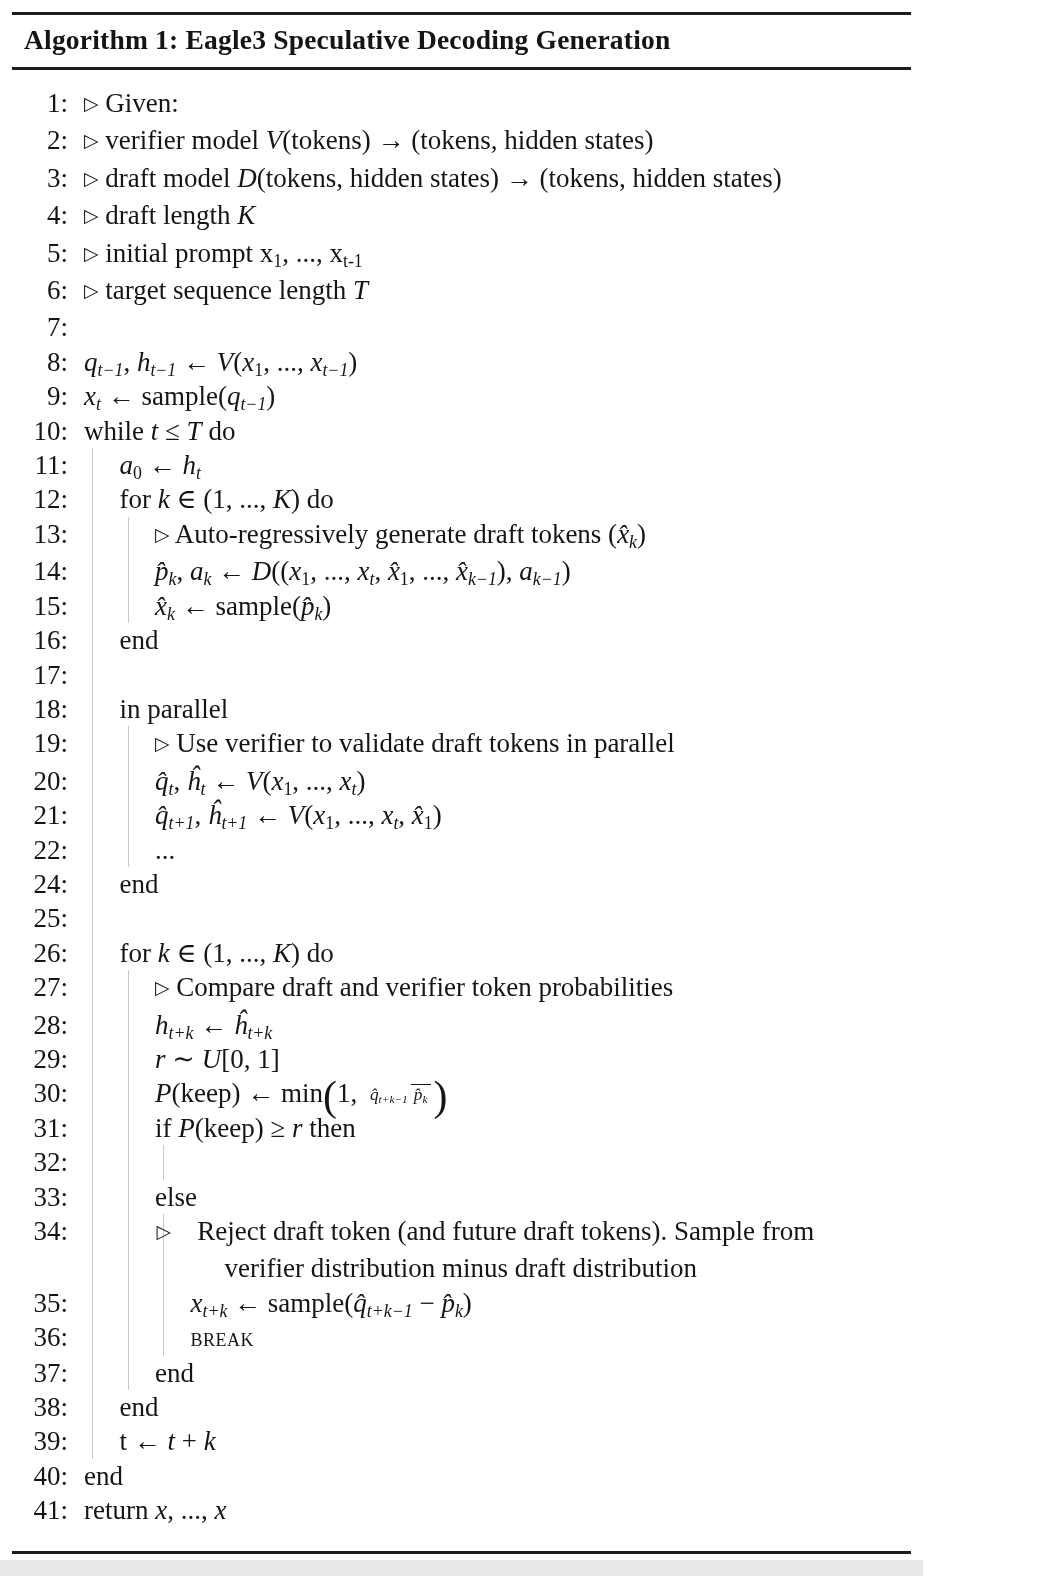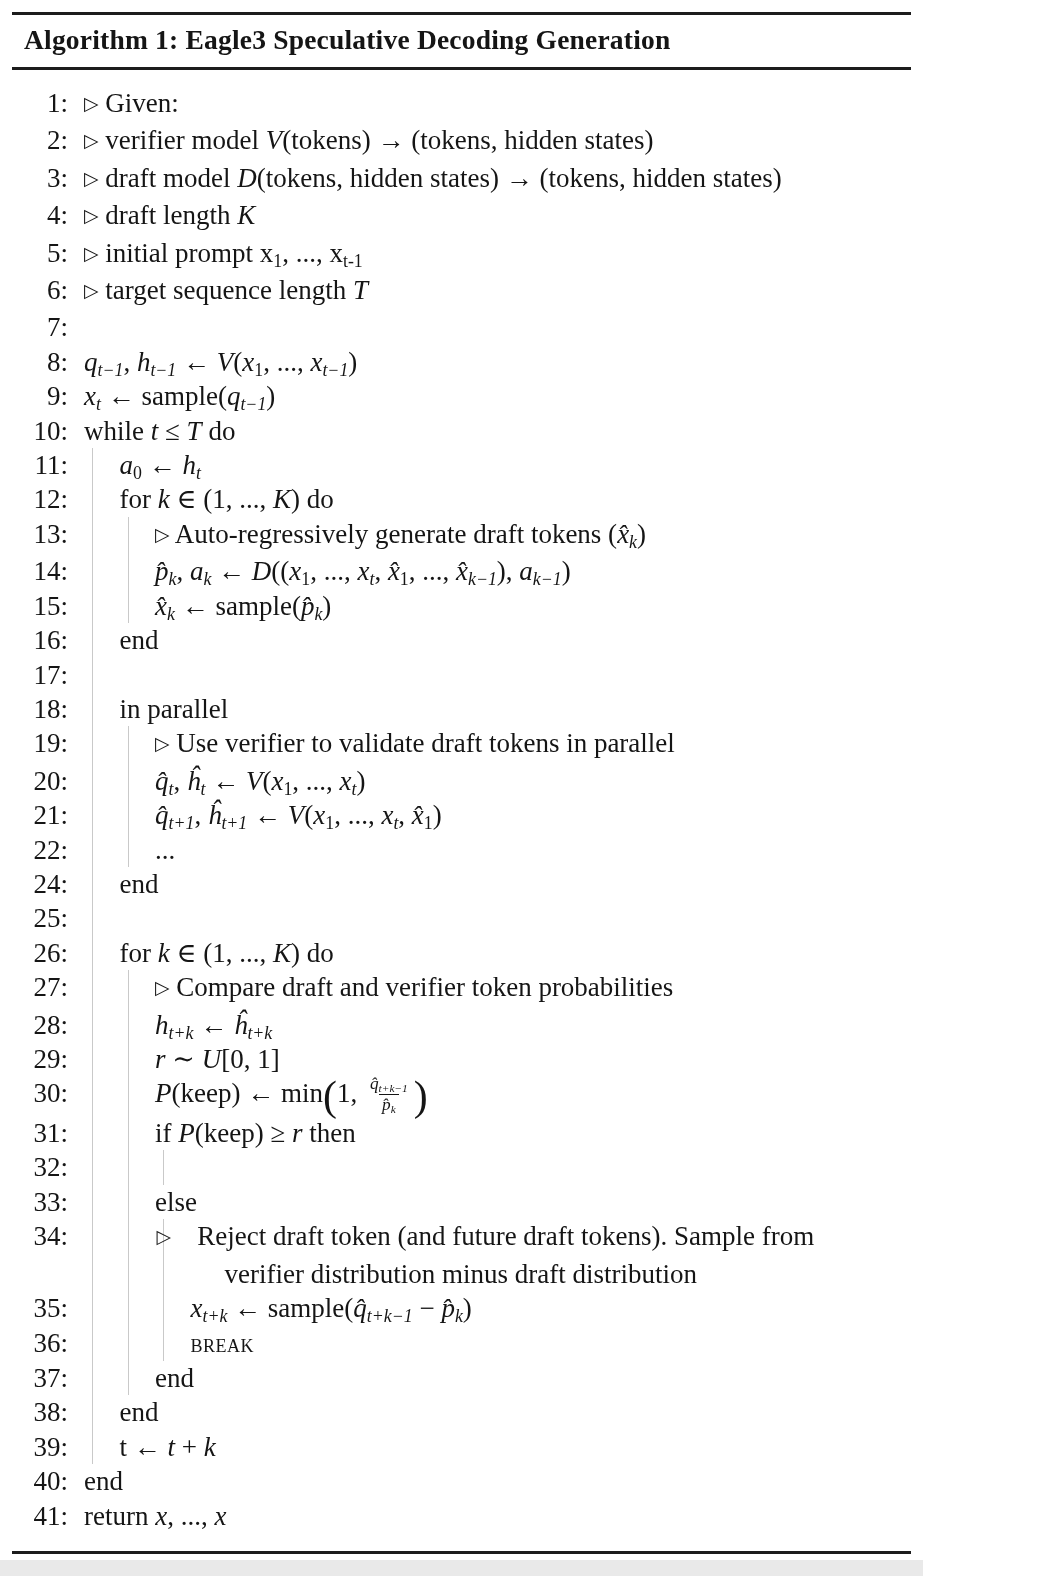--- a/index.html
+++ b/index.html
@@ -19,21 +19,21 @@
   .content{flex:1 1 auto;display:flex;margin-left:16px;min-width:0;}
   .g{flex:0 0 26.5px;margin-left:8px;border-left:1.5px solid var(--guide,#c9c9c9);align-self:stretch;}
   .txt{flex:1 1 auto;min-width:0;padding-right:60px;}
   .txt i{font-style:italic;}
   .txt b{font-weight:normal;}
   sub{font-size:66%;line-height:0;vertical-align:-0.28em;letter-spacing:0;}
   .tri{font-size:70%;display:inline-block;transform:translateY(-2px);}
   .sc{font-variant:small-caps;font-size:96%;letter-spacing:.5px;}
   .hang{display:inline-block;padding-left:34px;text-indent:-34px;}
   .bp{font-size:155%;font-weight:400;vertical-align:-0.18em;line-height:0;}
-  .frac{display:inline-flex;flex-direction:column;align-items:center;vertical-align:middle;
+  .frac{display:inline-flex;flex-direction:row;align-items:center;vertical-align:middle;
         font-size:64%;line-height:1.12;margin:0 3px;transform:translateY(-2px);}
   .fden{border-top:1.4px solid #141414;padding:0 3px;text-align:right;}
   .fnum{padding:0 3px;}
   .strip{height:16px;background:var(--strip,#e9e9e9);flex:0 0 auto;margin-top:6px;}
   .botgap{flex:0 0 6px;}
 </style>
 </head>
 <body>
 
 <div class="page">

